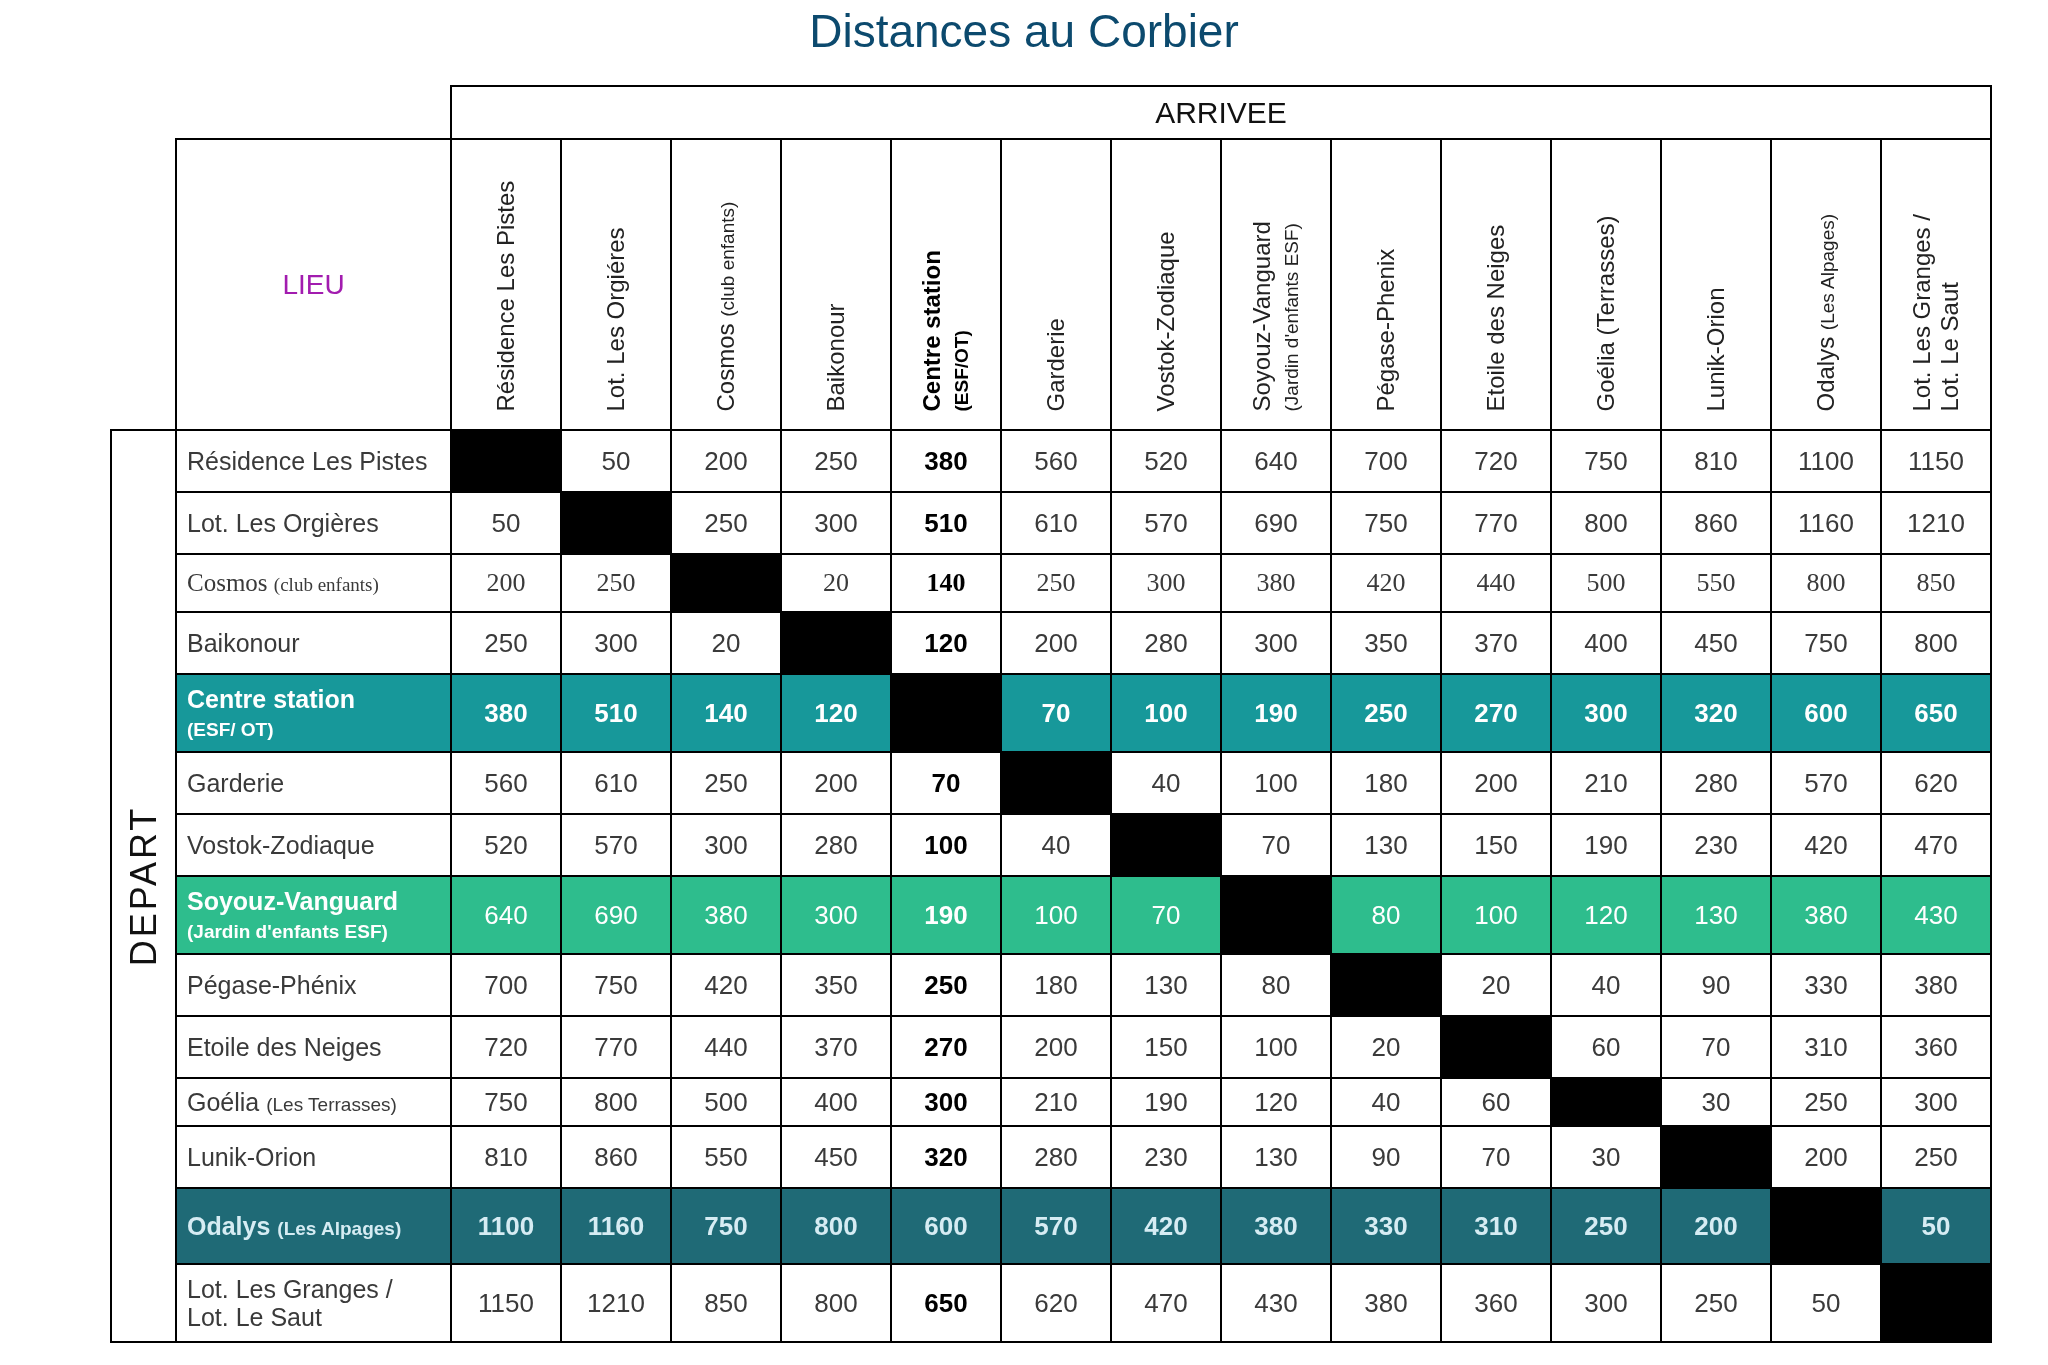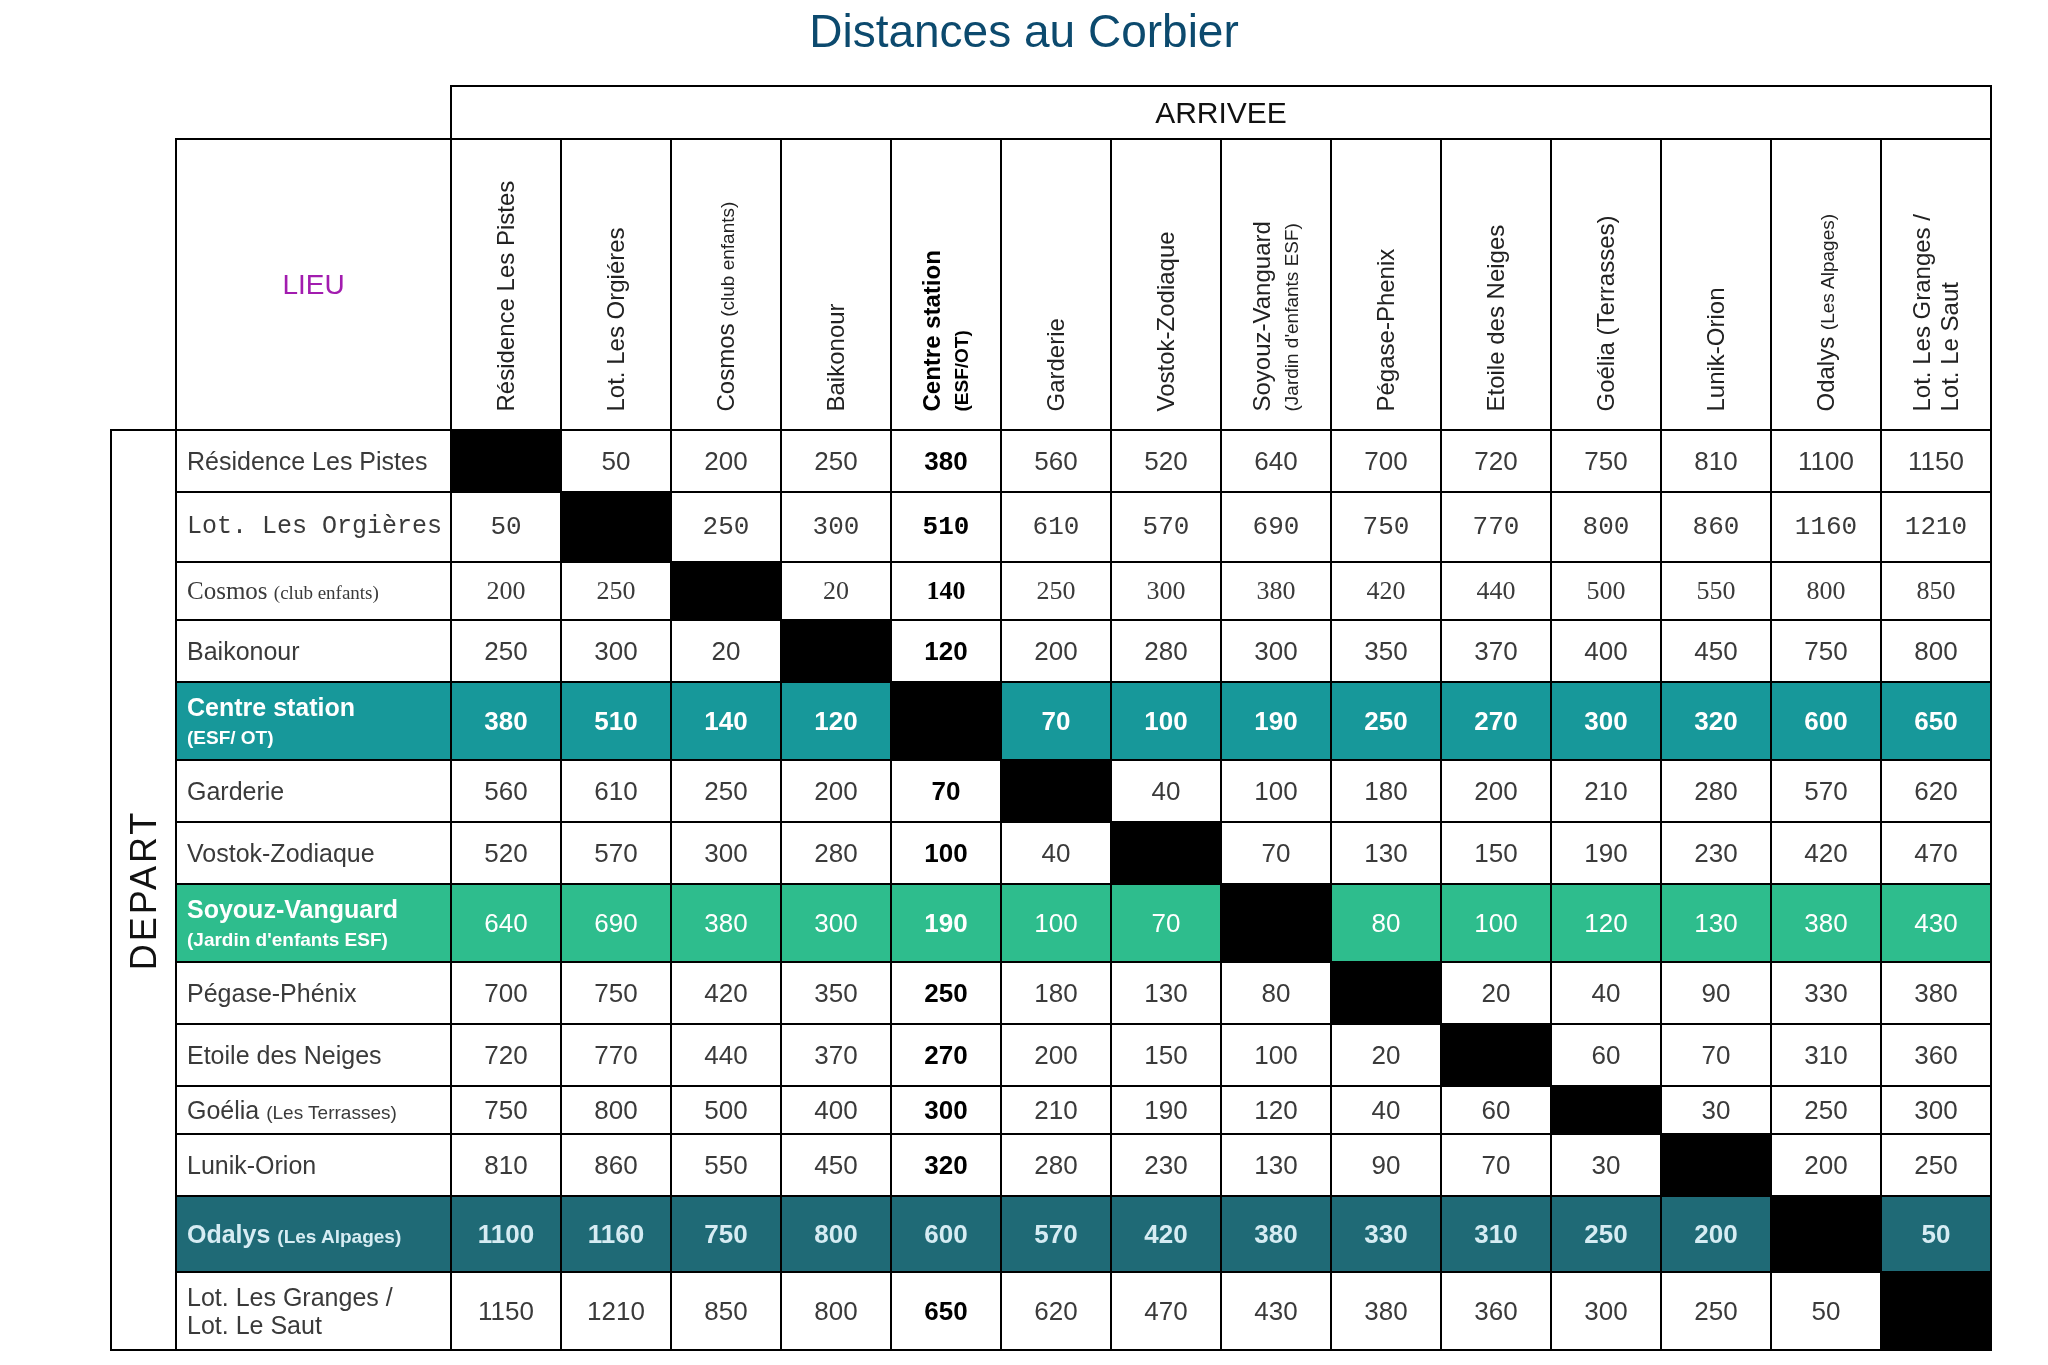--- a/index.html
+++ b/index.html
@@ -164,21 +164,21 @@
         <td class="val">560</td>
         <td class="val">520</td>
         <td class="val">640</td>
         <td class="val">700</td>
         <td class="val">720</td>
         <td class="val">750</td>
         <td class="val">810</td>
         <td class="val">1100</td>
         <td class="val">1150</td>
       </tr>
-      <tr style="height: 70px; font-family: Liberation Mono, monospace;">
+      <tr style="height: 62px;">
         <td class="rowlabel">
           <div class="lline"><span>Lot. Les Orgières</span></div>
         </td>
         <td class="val">50</td>
         <td class="diag"></td>
         <td class="val">250</td>
         <td class="val">300</td>
         <td class="val b ink">510</td>
         <td class="val">610</td>
         <td class="val">570</td>

